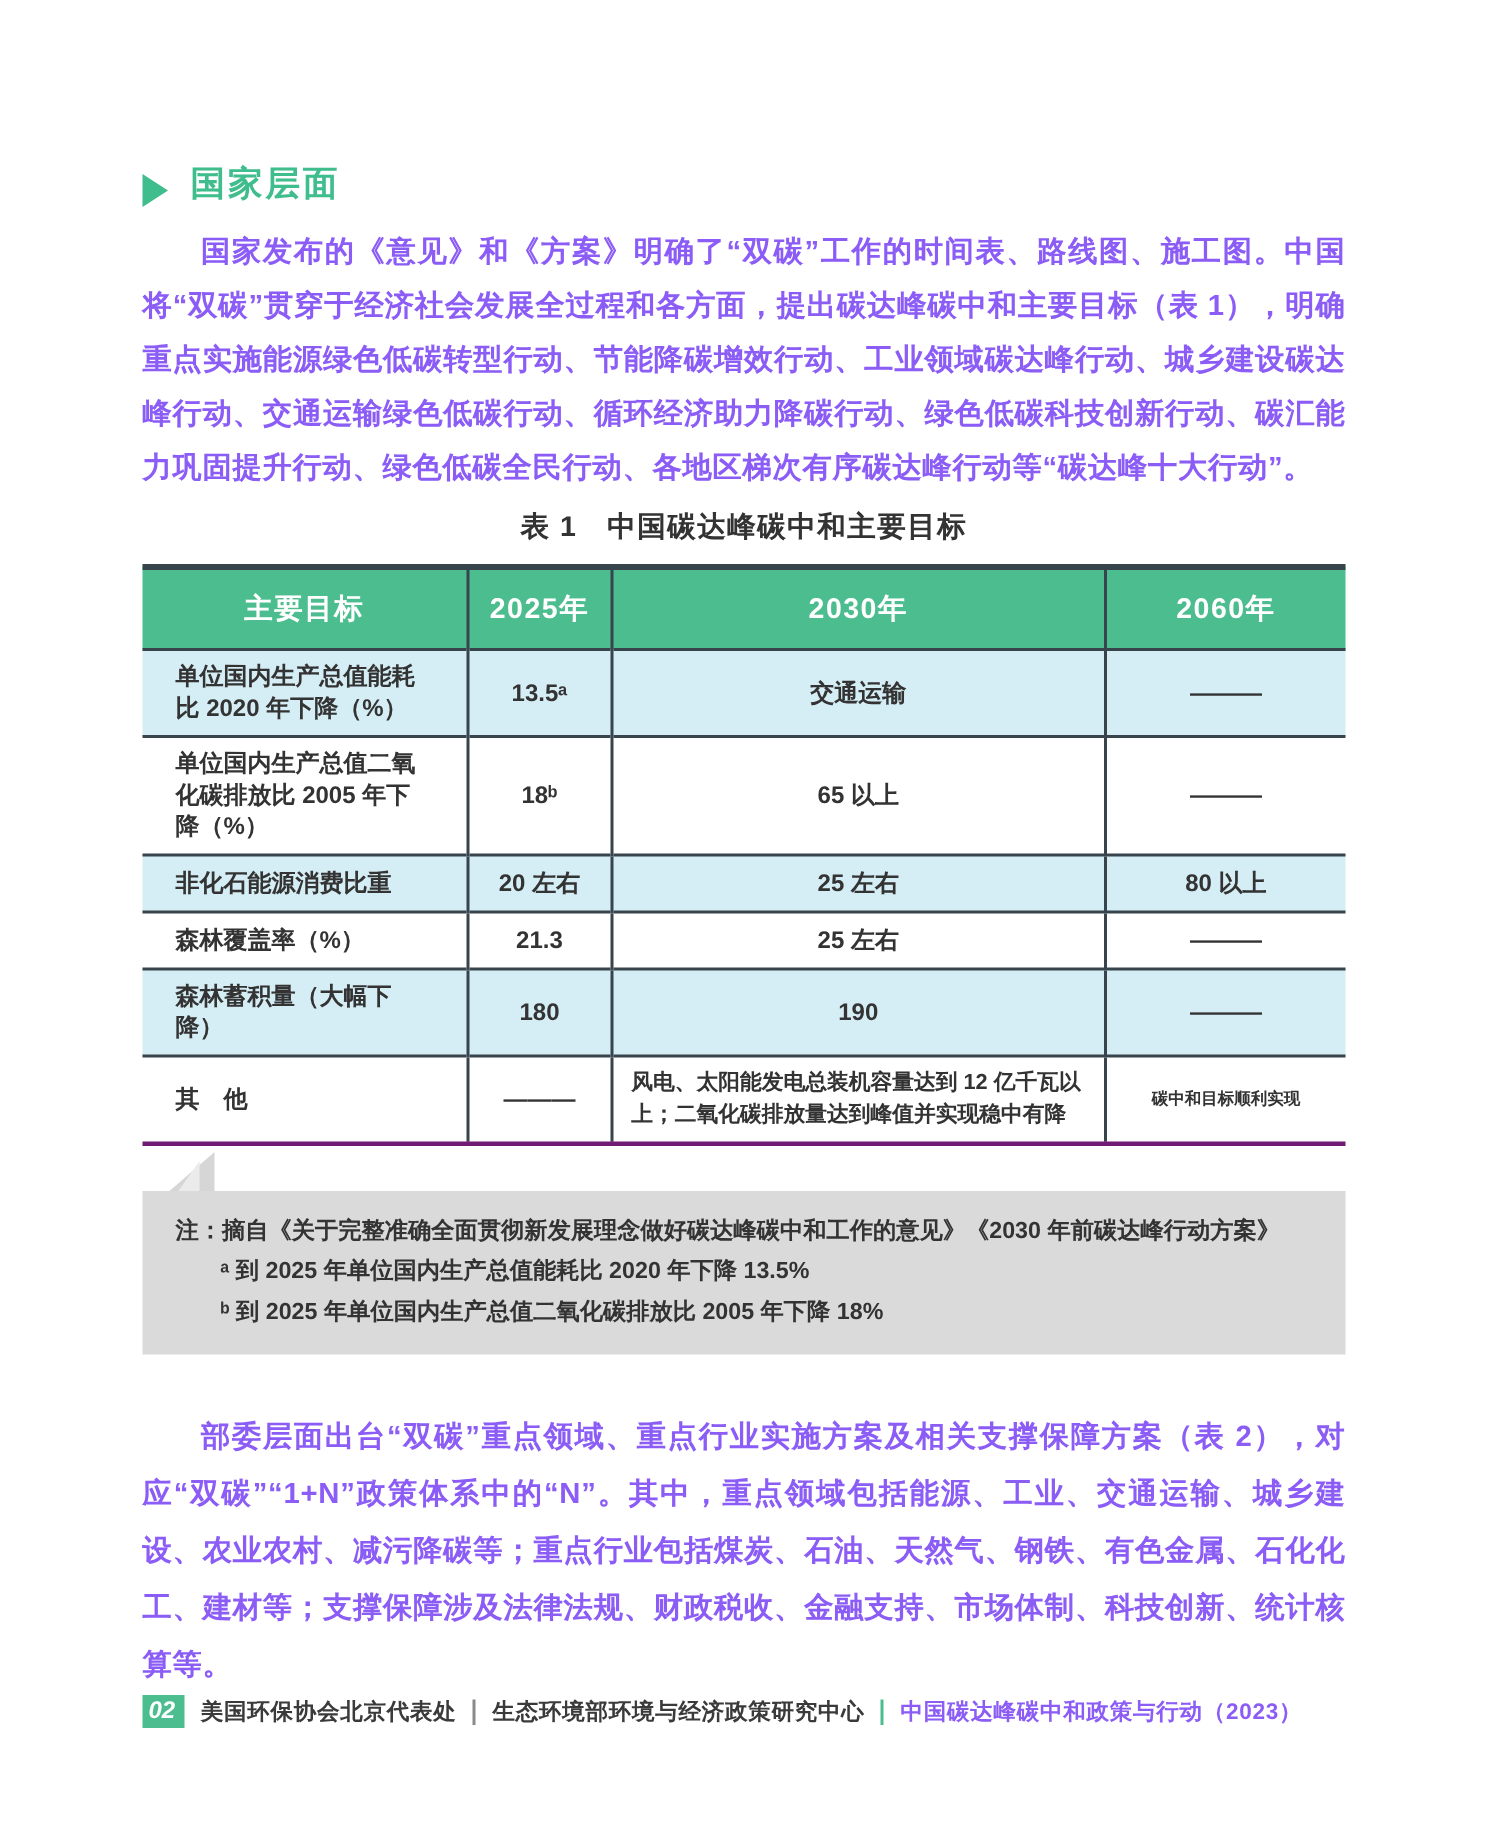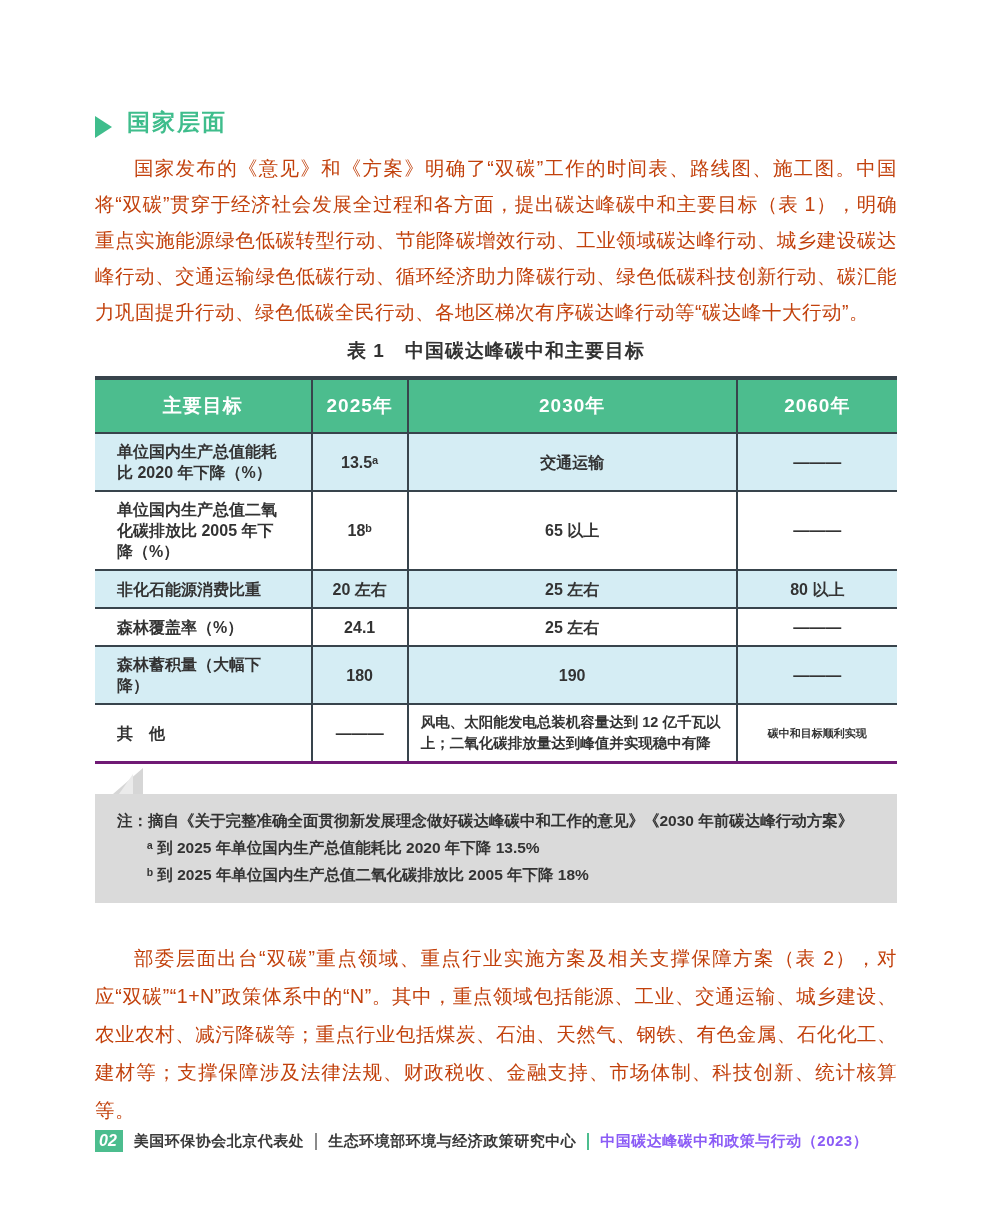--- a/index.html
+++ b/index.html
@@ -33,22 +33,22 @@
   .section-heading .title {
     color: #3FBD8C;
     font-size: 23px;
     font-weight: bold;
     letter-spacing: 2px;
   }
 
   
   .body-par {
     font-size: 19.5px;
-    font-weight: normal;
-    color: #c2410c;
+    font-weight: bold;
+    color: #8b5cf6;
     line-height: 36px;
     text-align: justify;
     text-indent: 2em;
     letter-spacing: 0.5px;
   }
   .par1 { margin-bottom: 8px; }
   .par2 { line-height: 38px; }
 
   
   .table-title {
@@ -213,21 +213,21 @@
           <td>———</td>
         </tr>
         <tr class="alt short">
           <td class="row-label">非化石能源消费比重</td>
           <td>20 左右</td>
           <td>25 左右</td>
           <td>80 以上</td>
         </tr>
         <tr class="short">
           <td class="row-label">森林覆盖率（%）</td>
-          <td>24.1</td>
+          <td>21.3</td>
           <td>25 左右</td>
           <td>———</td>
         </tr>
         <tr class="alt short">
           <td class="row-label">森林蓄积量（大幅下降）</td>
           <td>180</td>
           <td>190</td>
           <td>———</td>
         </tr>
         <tr>

